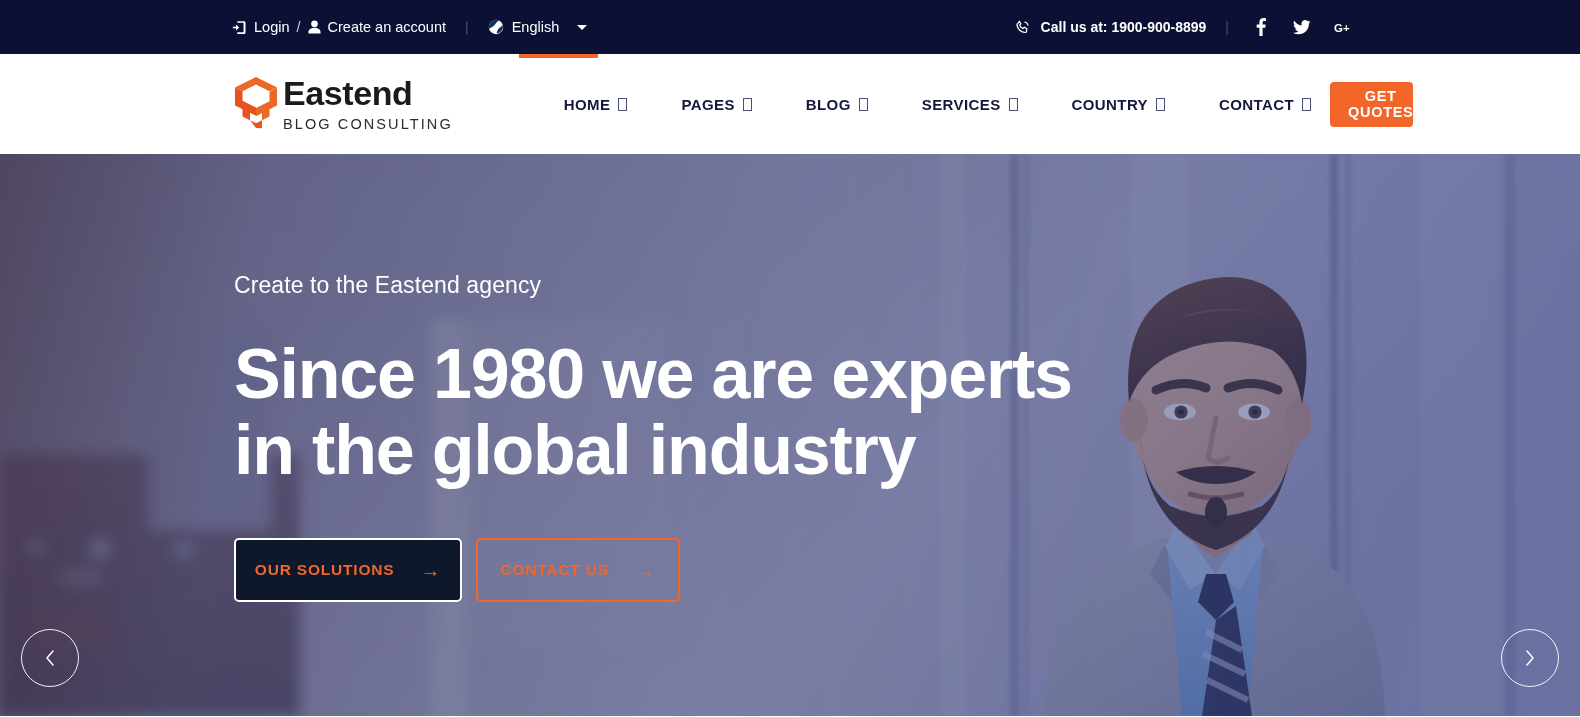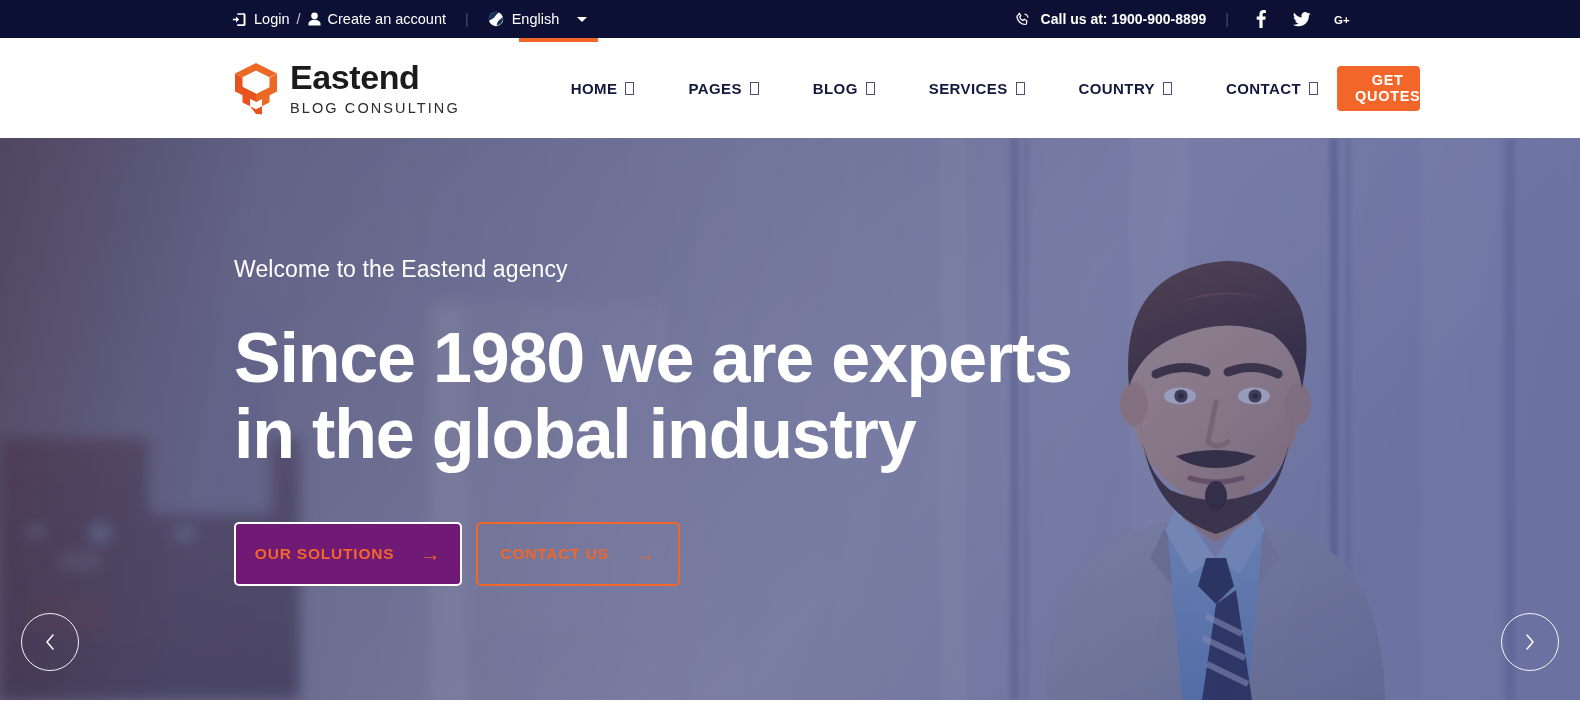--- a/index.html
+++ b/index.html
@@ -8,21 +8,21 @@
   html, body {
     width: 1580px;
     height: 717px;
     overflow: hidden;
     font-family: "Liberation Sans", sans-serif;
     background: #ffffff;
   }
 
   
   .topbar {
-    height: 38px;
+    height: 54px;
     background: #0b1034;
     display: flex;
     align-items: center;
     justify-content: space-between;
     padding: 0 228px 0 232px;
     color: #ffffff;
     font-size: 14.5px;
   }
   .topbar-left, .topbar-right {
     display: flex;
@@ -101,22 +101,21 @@
   .active-bar {
     position: absolute;
     top: 0;
     left: 519px;
     width: 79px;
     height: 4px;
     background: #f2662a;
   }
   .brand {
     display: flex;
-    align-items: center;
-    gap: 10px;
+    gap: 3px;
     text-decoration: none;
     flex: none;
   }
   .brand-mark { width: 48px; height: 53px; flex: none; }
   .brand-text { display: flex; flex-direction: column; line-height: 1; }
   .brand-name {
     font-size: 34px;
     font-weight: bold;
     color: #1b1b1b;
     letter-spacing: -0.4px;
@@ -224,21 +223,21 @@
     height: 64px;
     border-radius: 5px;
     font-size: 15.5px;
     font-weight: bold;
     letter-spacing: 0.8px;
     text-decoration: none;
     cursor: pointer;
     font-family: "Liberation Sans", sans-serif;
   }
   .btn-solid {
-    background: #701a75;
+    background: #0f172a;
     color: #f2662a;
     border: 2px solid #ffffff;
     width: 228px;
   }
   .btn-outline {
     background: transparent;
     color: #f2662a;
     border: 2px solid #f2662a;
     width: 204px;
   }
@@ -494,21 +493,21 @@
 
         <path d="M1190 340 Q1216 348 1242 340" stroke="#8e5d4c" stroke-width="5" fill="none" stroke-linecap="round"></path>
 
         <ellipse cx="1216" cy="358" rx="11" ry="15" fill="#2a190e"></ellipse>
       </g>
     </svg>
     <div class="hero-overlay"></div>
   </div>
 
   <div class="hero-content">
-    <div class="hero-eyebrow">Welcome to the Eastend agency</div>
+    <div class="hero-eyebrow">Create to the Eastend agency</div>
     <h1 class="hero-title">Since 1980 we are experts
 in the global industry</h1>
     <div class="hero-ctas">
       <a class="btn-hero btn-solid" href="#">
         <span>OUR SOLUTIONS</span>
         <span class="arrow-glyph">→</span>
       </a>
       <a class="btn-hero btn-outline" href="#">
         <span>CONTACT US</span>
         <span class="arrow-glyph">→</span>

